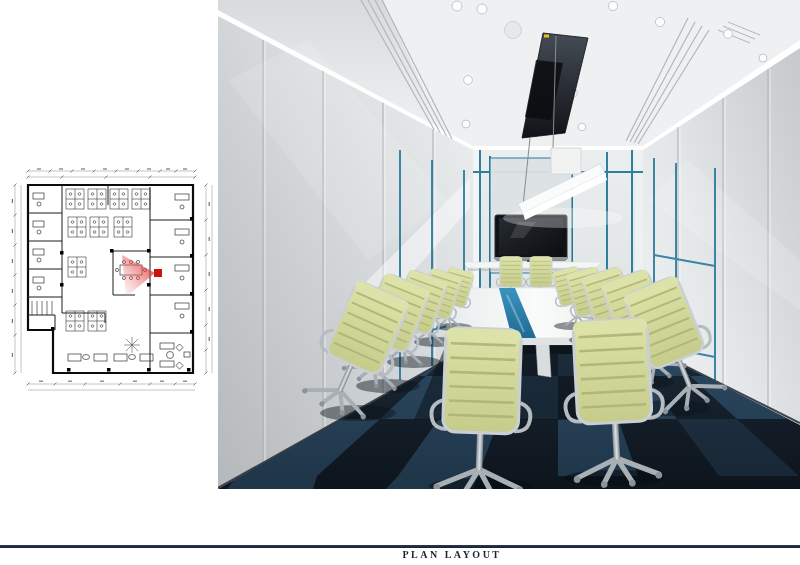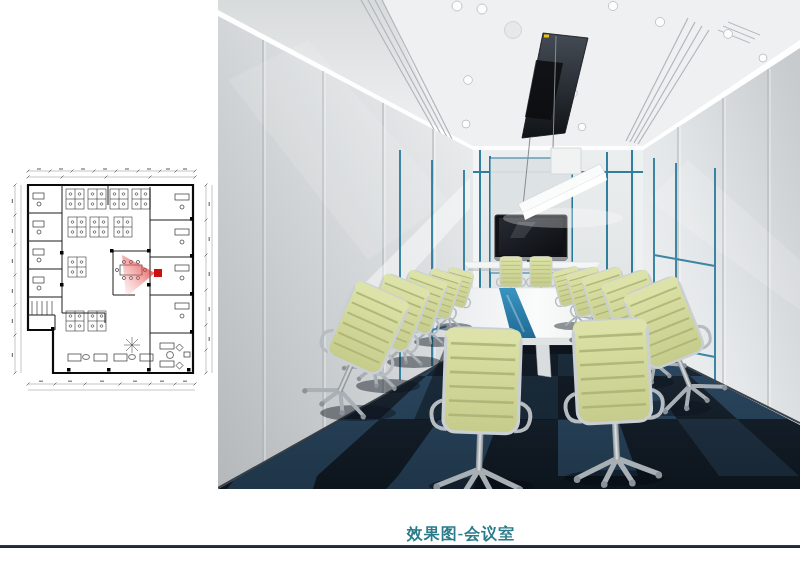--- a/index.html
+++ b/index.html
@@ -422,16 +422,16 @@
 
       <g>
         <ellipse cx="263" cy="486" rx="52" ry="8" fill="#070d14" opacity="0.55"></ellipse>
         <ellipse cx="396" cy="478" rx="50" ry="8" fill="#070d14" opacity="0.55"></ellipse>
         <use href="#chair" transform="translate(263,412) scale(1.3) rotate(2)"></use>
         <use href="#chair" transform="translate(396,402) scale(1.28) rotate(-3)"></use>
       </g>
     </svg>
   </div>
 
-  <div class="caption-zh">效果图-会议室</div>
   <div class="divider"></div>
+  <div class="caption-en">PLAN LAYOUT</div>
 
 </div>
 
 </body></html>

